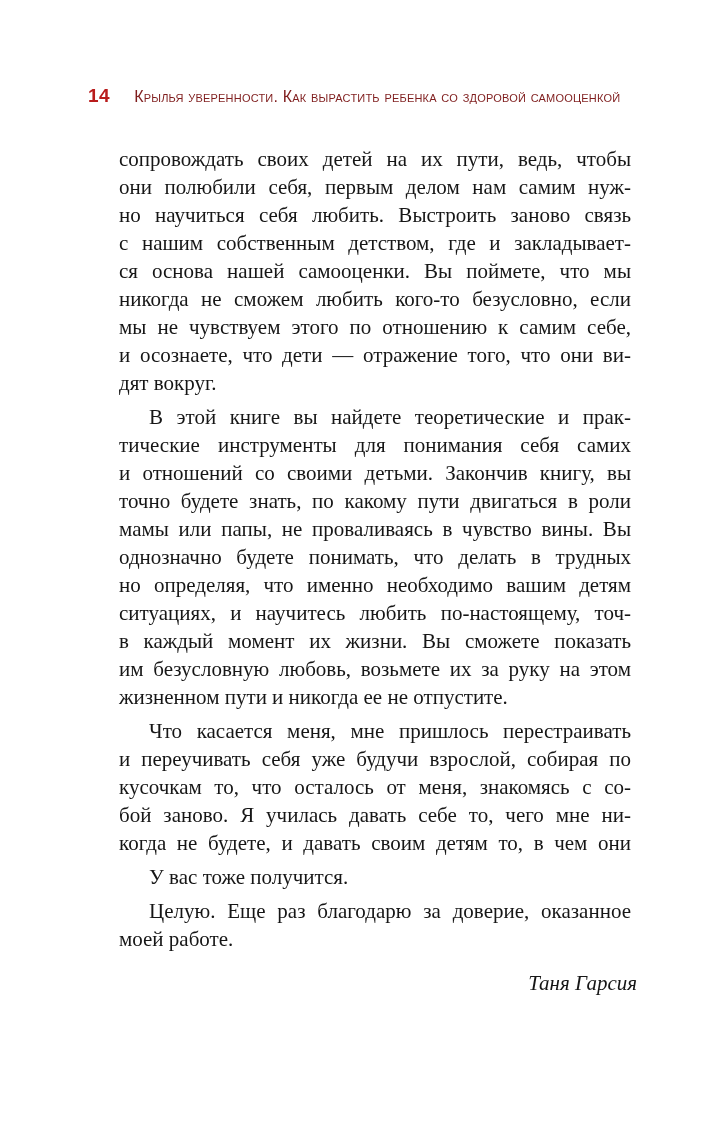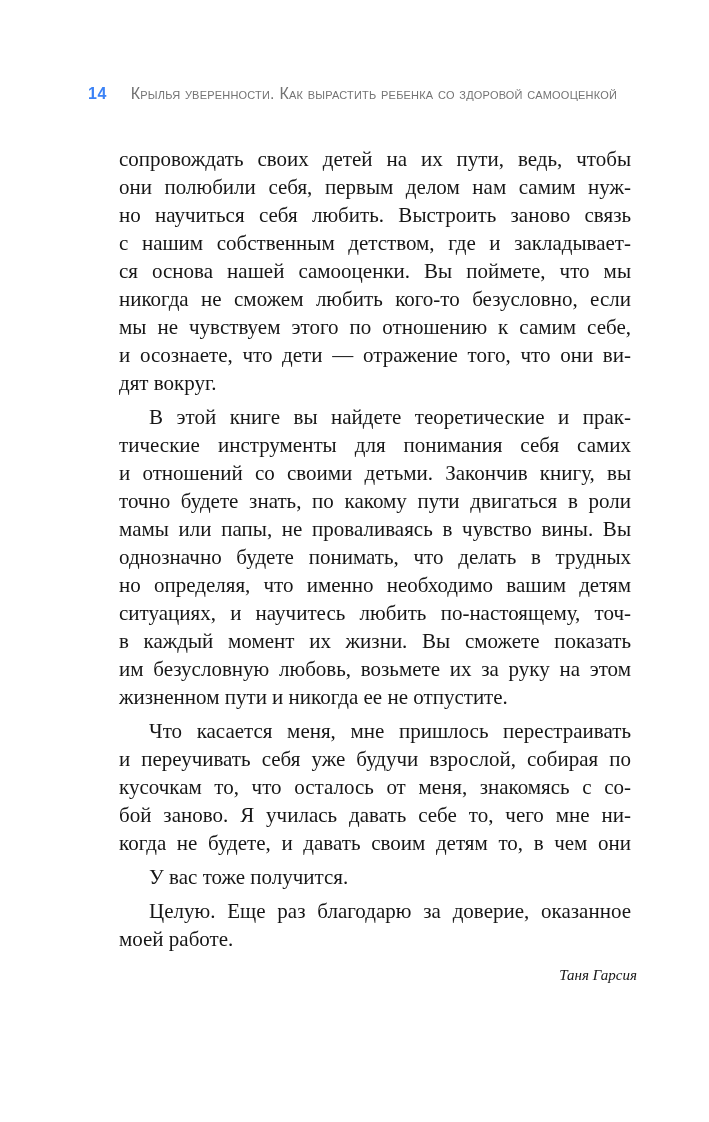--- a/index.html
+++ b/index.html
@@ -22,30 +22,30 @@
     top: 85px;
     left: 88px;
     right: 70px;
     display: flex;
     align-items: baseline;
     white-space: nowrap;
   }
   .page-number {
     font-family: "Liberation Sans", "DejaVu Sans", sans-serif;
     font-weight: 700;
-    font-size: 16px;
+    font-size: 19px;
     letter-spacing: 0.5px;
-    color: #3b82f6;
+    color: #b91c1c;
   }
   .running-title {
     font-family: "Liberation Sans", "DejaVu Sans", sans-serif;
     font-variant: small-caps;
     font-size: 16px;
     letter-spacing: 0.2px;
-    color: #737373;
+    color: #7f1d1d;
     margin-left: 24px;
   }
   
   .text-block {
     position: absolute;
     left: 113px;
     top: 139px;
     width: 524px;
     font-size: 21px;
     line-height: 28px;
@@ -56,24 +56,24 @@
     white-space: normal;
   }
   .line.j {
     text-align: justify;
     text-align-last: justify;
   }
   .line.indent {
     text-indent: 30px;
   }
   .signature {
-    margin-top: 8px;
+    margin-top: 16px;
     text-align: right;
     font-style: italic;
-    font-size: 15px;
+    font-size: 21px;
     line-height: 28px;
   }
 </style>
 </head>
 <body>
 
 <div class="page">
 
   <div class="running-header">
     <span class="page-number">14</span>

